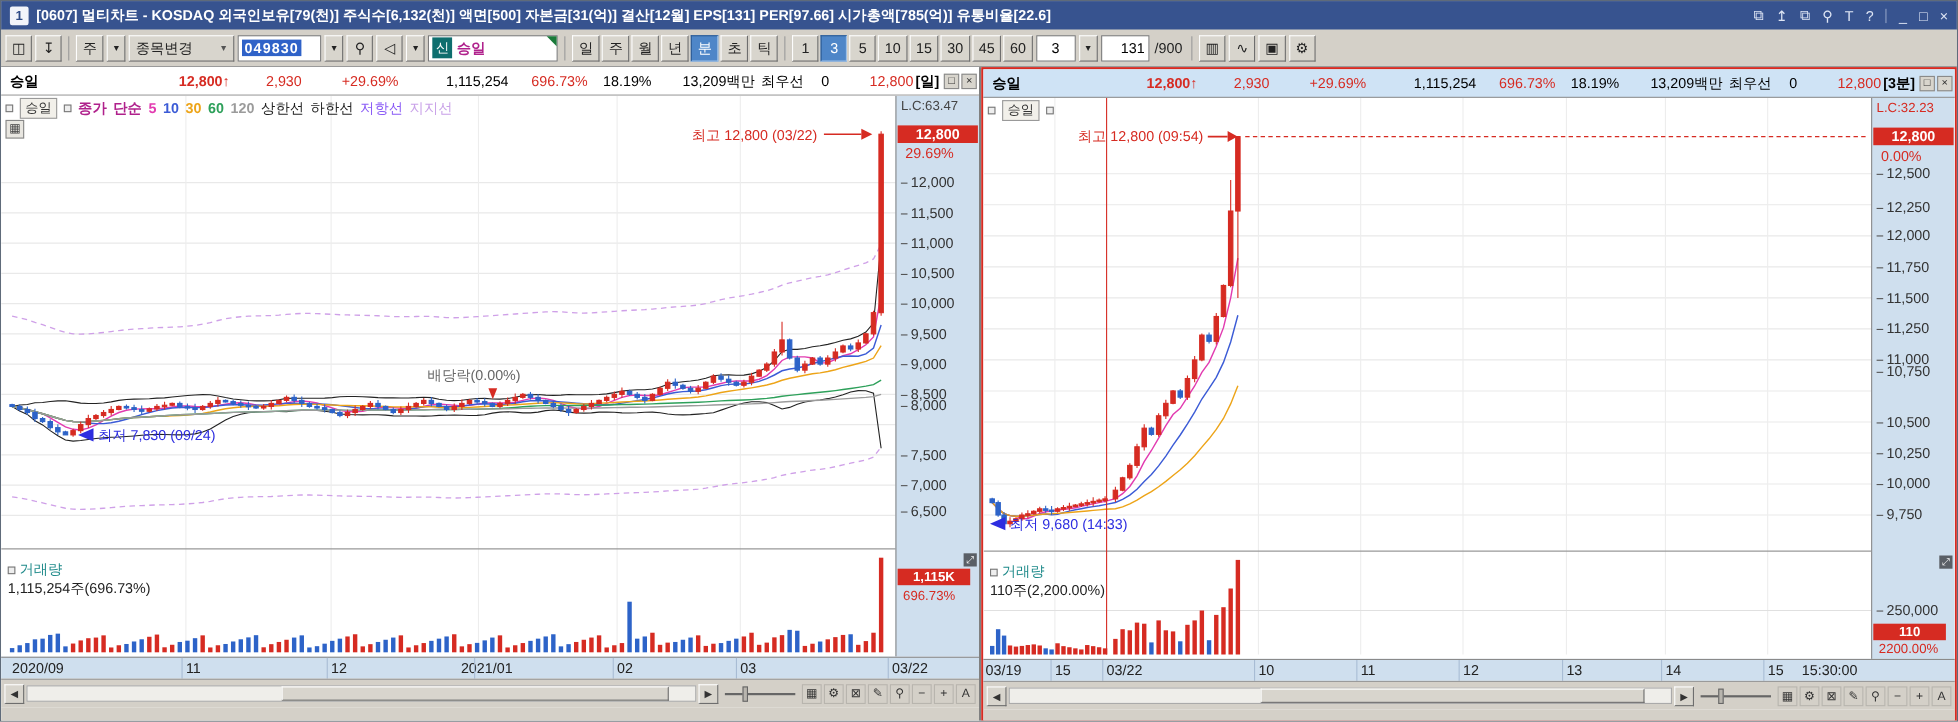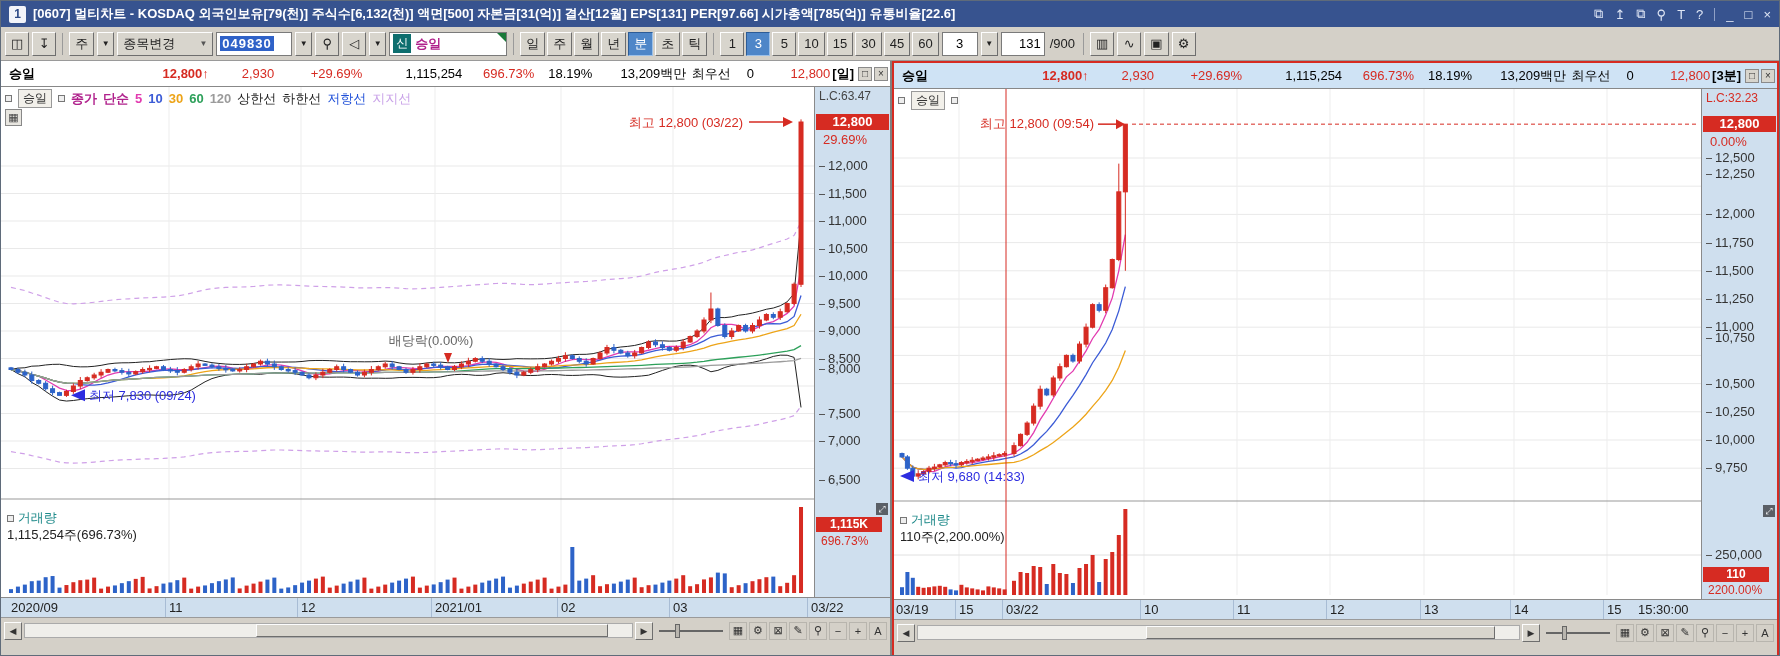--- a/index.html
+++ b/index.html
@@ -569,21 +569,21 @@
           <span class="ind-box"></span>
           <span style="color:#b0218c;font-weight:bold;">종가</span>
           <span style="color:#b0218c;font-weight:bold;">단순</span>
           <span style="color:#e23bb0;font-weight:bold;">5</span>
           <span style="color:#3b5bd6;font-weight:bold;">10</span>
           <span style="color:#eda418;font-weight:bold;">30</span>
           <span style="color:#2da05a;font-weight:bold;">60</span>
           <span style="color:#9b9b9b;font-weight:bold;">120</span>
           <span style="color:#222;">상한선</span>
           <span style="color:#222;">하한선</span>
-          <span style="color:#1d4ed8;">저항선</span>
+          <span style="color:#8b5cf6;">저항선</span>
           <span style="color:#c9a2e8;">지지선</span>
         </div>
         <div class="grid-btn">▦</div>
         <div class="vol-head vol-title" style="top:422px;">
           <span class="ind-box" style="display:inline-block;"></span>
           <span>거래량</span>
         </div>
         <div class="vol-head vol-detail" style="top:439px;">1,115,254주(696.73%)</div>
         <div class="yaxis" id="yaxis-L">
           <div class="lc-label" style="color:#444;">L.C:63.47</div>
@@ -596,30 +596,30 @@
             <div class="ytick" style="top: 98.5px;"><i></i>11,500</div>
             <div class="ytick" style="top: 126px;"><i></i>11,000</div>
             <div class="ytick" style="top: 153.5px;"><i></i>10,500</div>
             <div class="ytick" style="top: 181px;"><i></i>10,000</div>
             <div class="ytick" style="top: 208.5px;"><i></i>9,500</div>
             <div class="ytick" style="top: 236px;"><i></i>9,000</div>
             <div class="ytick" style="top: 263.5px;"><i></i>8,500</div>
             <div class="ytick" style="top: 274px;"><i></i>8,000</div>
             <div class="ytick" style="top: 318.5px;"><i></i>7,500</div>
             <div class="ytick" style="top: 346px;"><i></i>7,000</div>
-            <div class="ytick" style="top: 385px;"><i></i>6,500</div>
+            <div class="ytick" style="top: 370px;"><i></i>6,500</div>
           </div>
       </div>
       <div class="xaxis" id="xaxis-L">
           <div class="xlab" style="left: 10px;">2020/09</div>
           <div class="xlab" style="left: 168px;">11</div>
           <div class="xdiv" style="left: 164px;"></div>
           <div class="xlab" style="left: 300px;">12</div>
           <div class="xdiv" style="left: 296px;"></div>
-          <div class="xlab" style="left: 434px;">2021/01</div>
+          <div class="xlab" style="left: 418px;">2021/01</div>
           <div class="xdiv" style="left: 430px;"></div>
           <div class="xlab" style="left: 560px;">02</div>
           <div class="xdiv" style="left: 556px;"></div>
           <div class="xlab" style="left: 672px;">03</div>
           <div class="xdiv" style="left: 668px;"></div>
           <div class="xlab" style="left: 810px;">03/22</div>
           <div class="xdiv" style="left: 806px;"></div>
         </div>
       <div class="scrollrow">
         <span class="sbtn">◀</span>
@@ -831,21 +831,21 @@
         <div class="vol-head vol-detail" style="top:439px;">110주(2,200.00%)</div>
         <div class="yaxis" id="yaxis-R">
           <div class="lc-label" style="color:#d62b22;">L.C:32.23</div>
           <div class="pbadge" style="top:27px;">12,800</div>
           <div class="ppct" style="top:45px;">0.00%</div>
           <div class="expand-ic" style="top:416px;">⤢</div>
           <div class="vtick" style="top:458px;"><i style="display:inline-block;width:6px;height:1px;background:#555;vertical-align:middle;margin-right:3px;"></i><span>250,000</span></div>
           <div class="vbadge" style="top:478px;">110</div>
           <div class="vpct" style="top:494px;">2200.00%</div>
         <div class="ytick" style="top: 61px;"><i></i>12,500</div>
-            <div class="ytick" style="top: 77px; text-align: right;"><i></i>12,250</div>
+            <div class="ytick" style="top: 92px; text-align: right;"><i></i>12,250</div>
             <div class="ytick" style="top: 117.4px;"><i></i>12,000</div>
             <div class="ytick" style="top: 145.6px;"><i></i>11,750</div>
             <div class="ytick" style="top: 173.8px;"><i></i>11,500</div>
             <div class="ytick" style="top: 202px;"><i></i>11,250</div>
             <div class="ytick" style="top: 230.2px;"><i></i>11,000</div>
             <div class="ytick" style="top: 241px;"><i></i>10,750</div>
             <div class="ytick" style="top: 286.6px;"><i></i>10,500</div>
             <div class="ytick" style="top: 314.8px;"><i></i>10,250</div>
             <div class="ytick" style="top: 343px;"><i></i>10,000</div>
             <div class="ytick" style="top: 371.2px;"><i></i>9,750</div>

